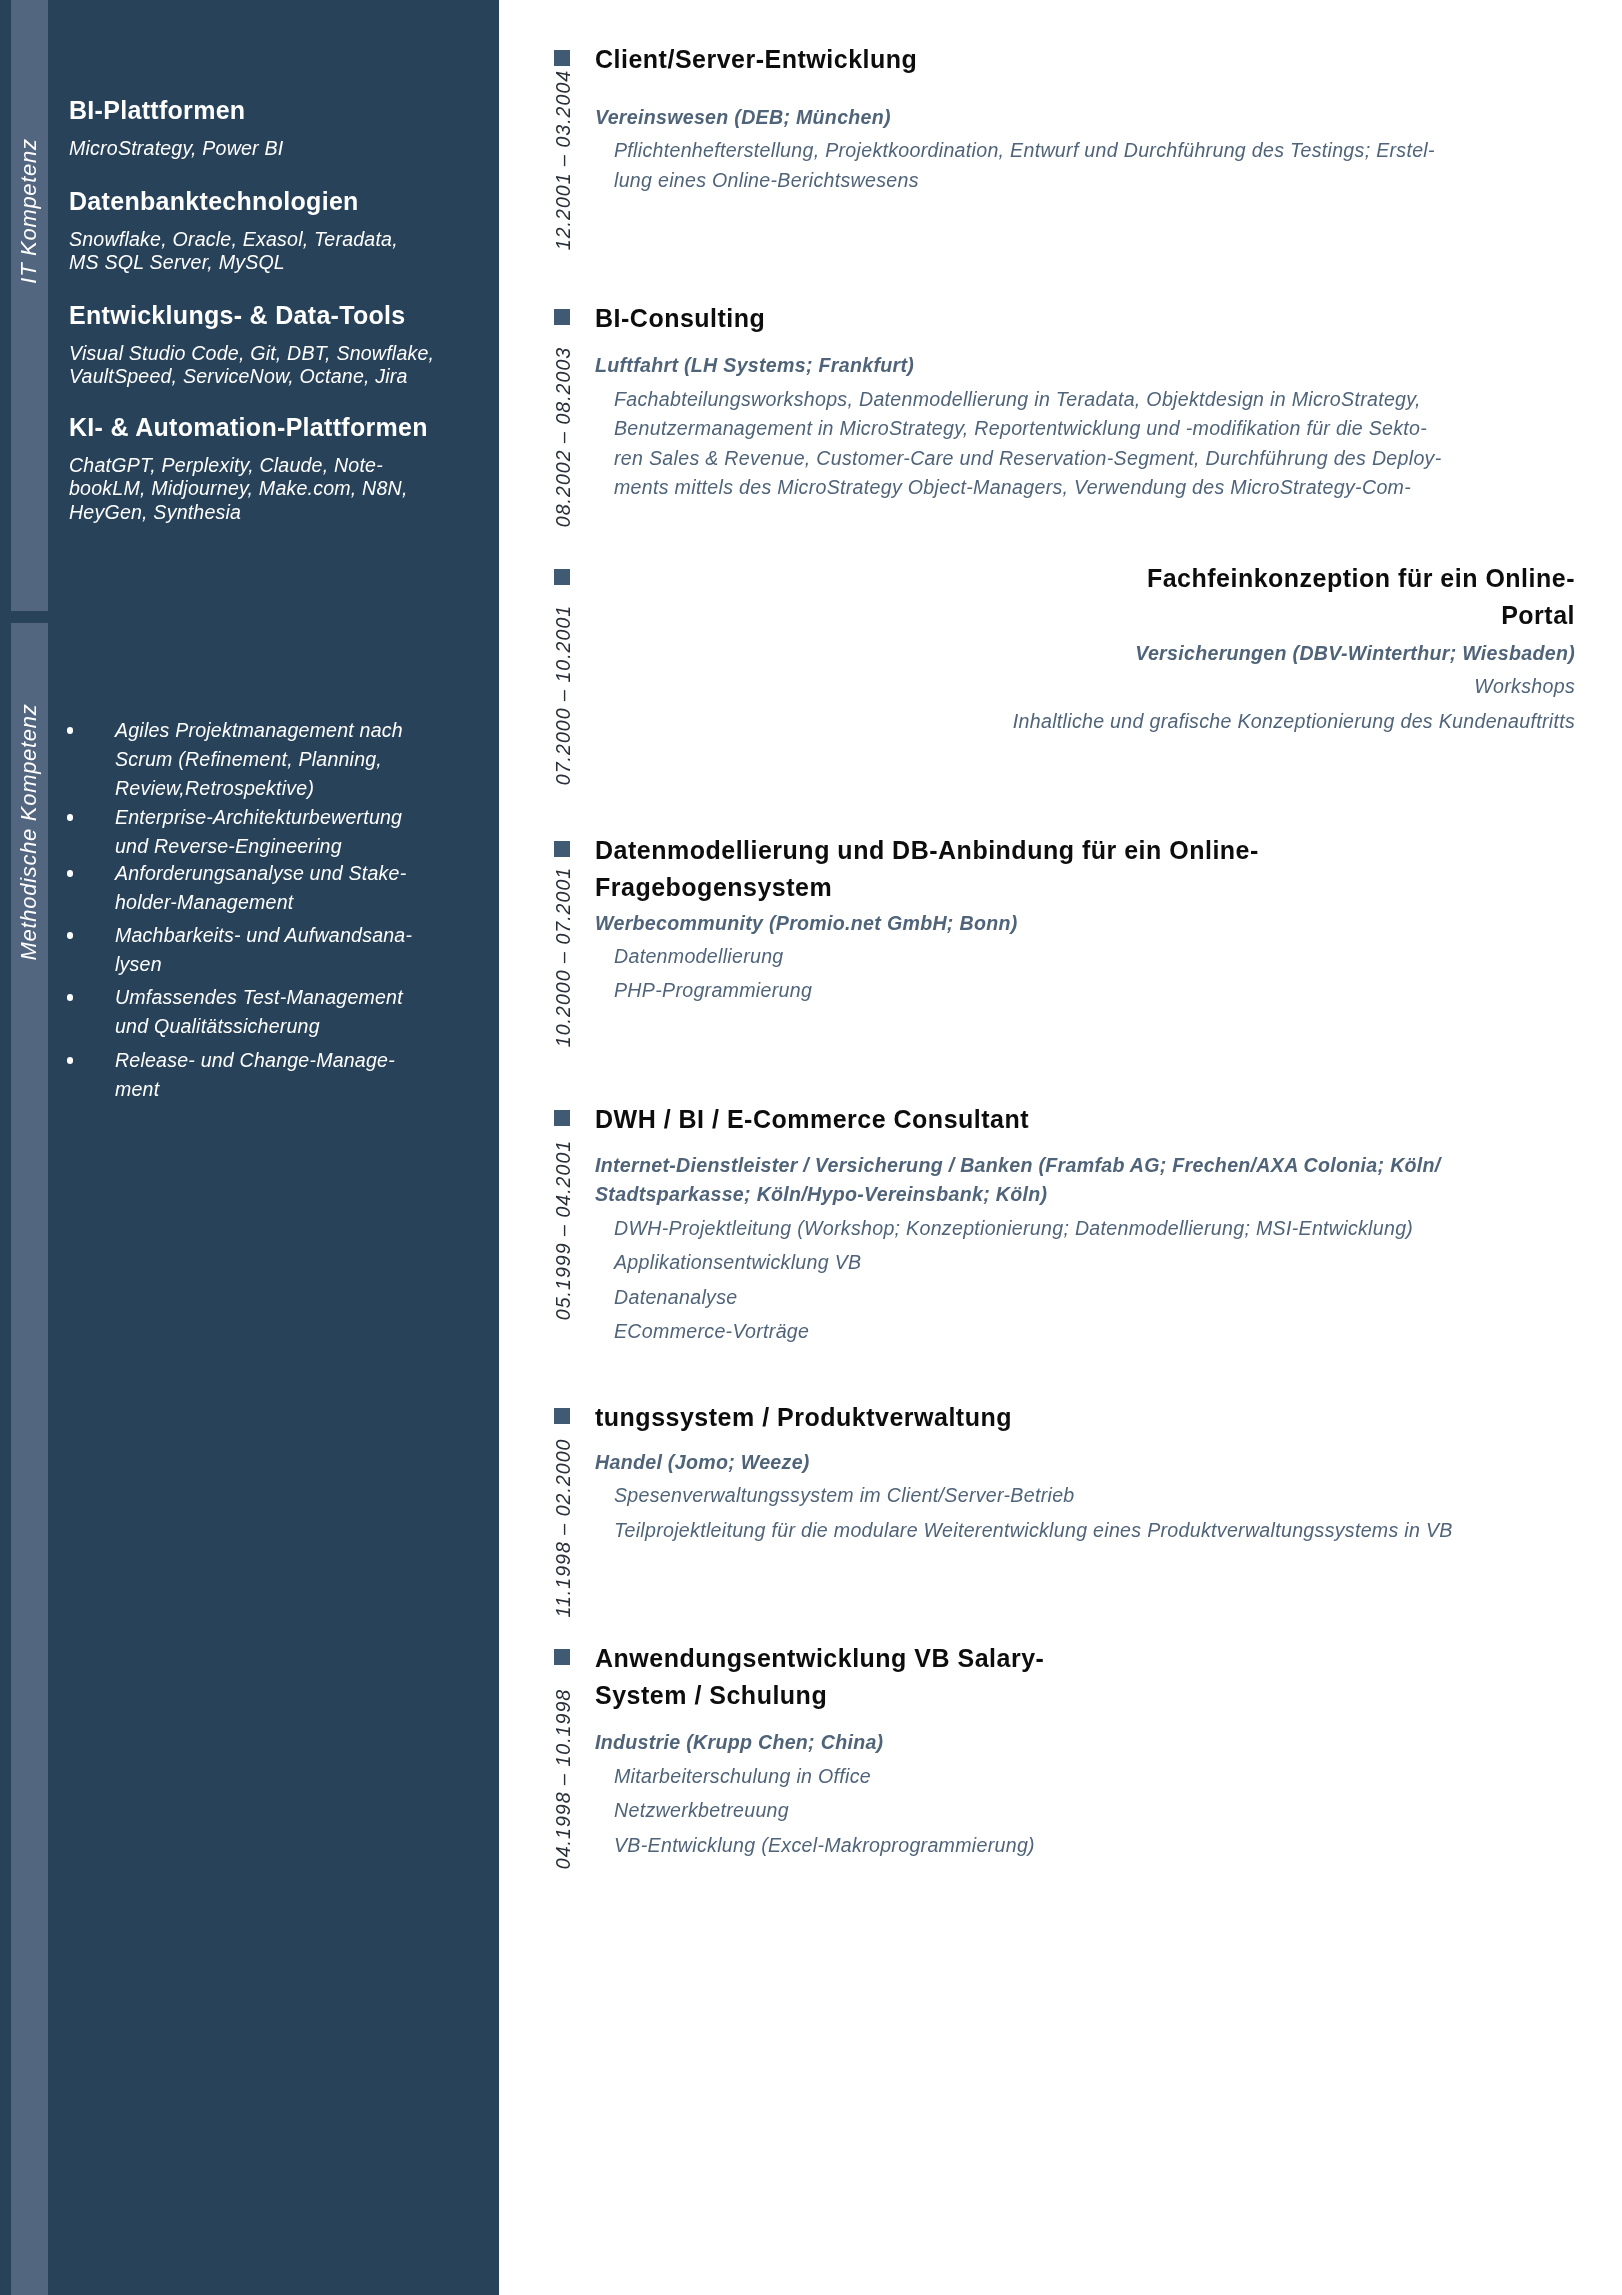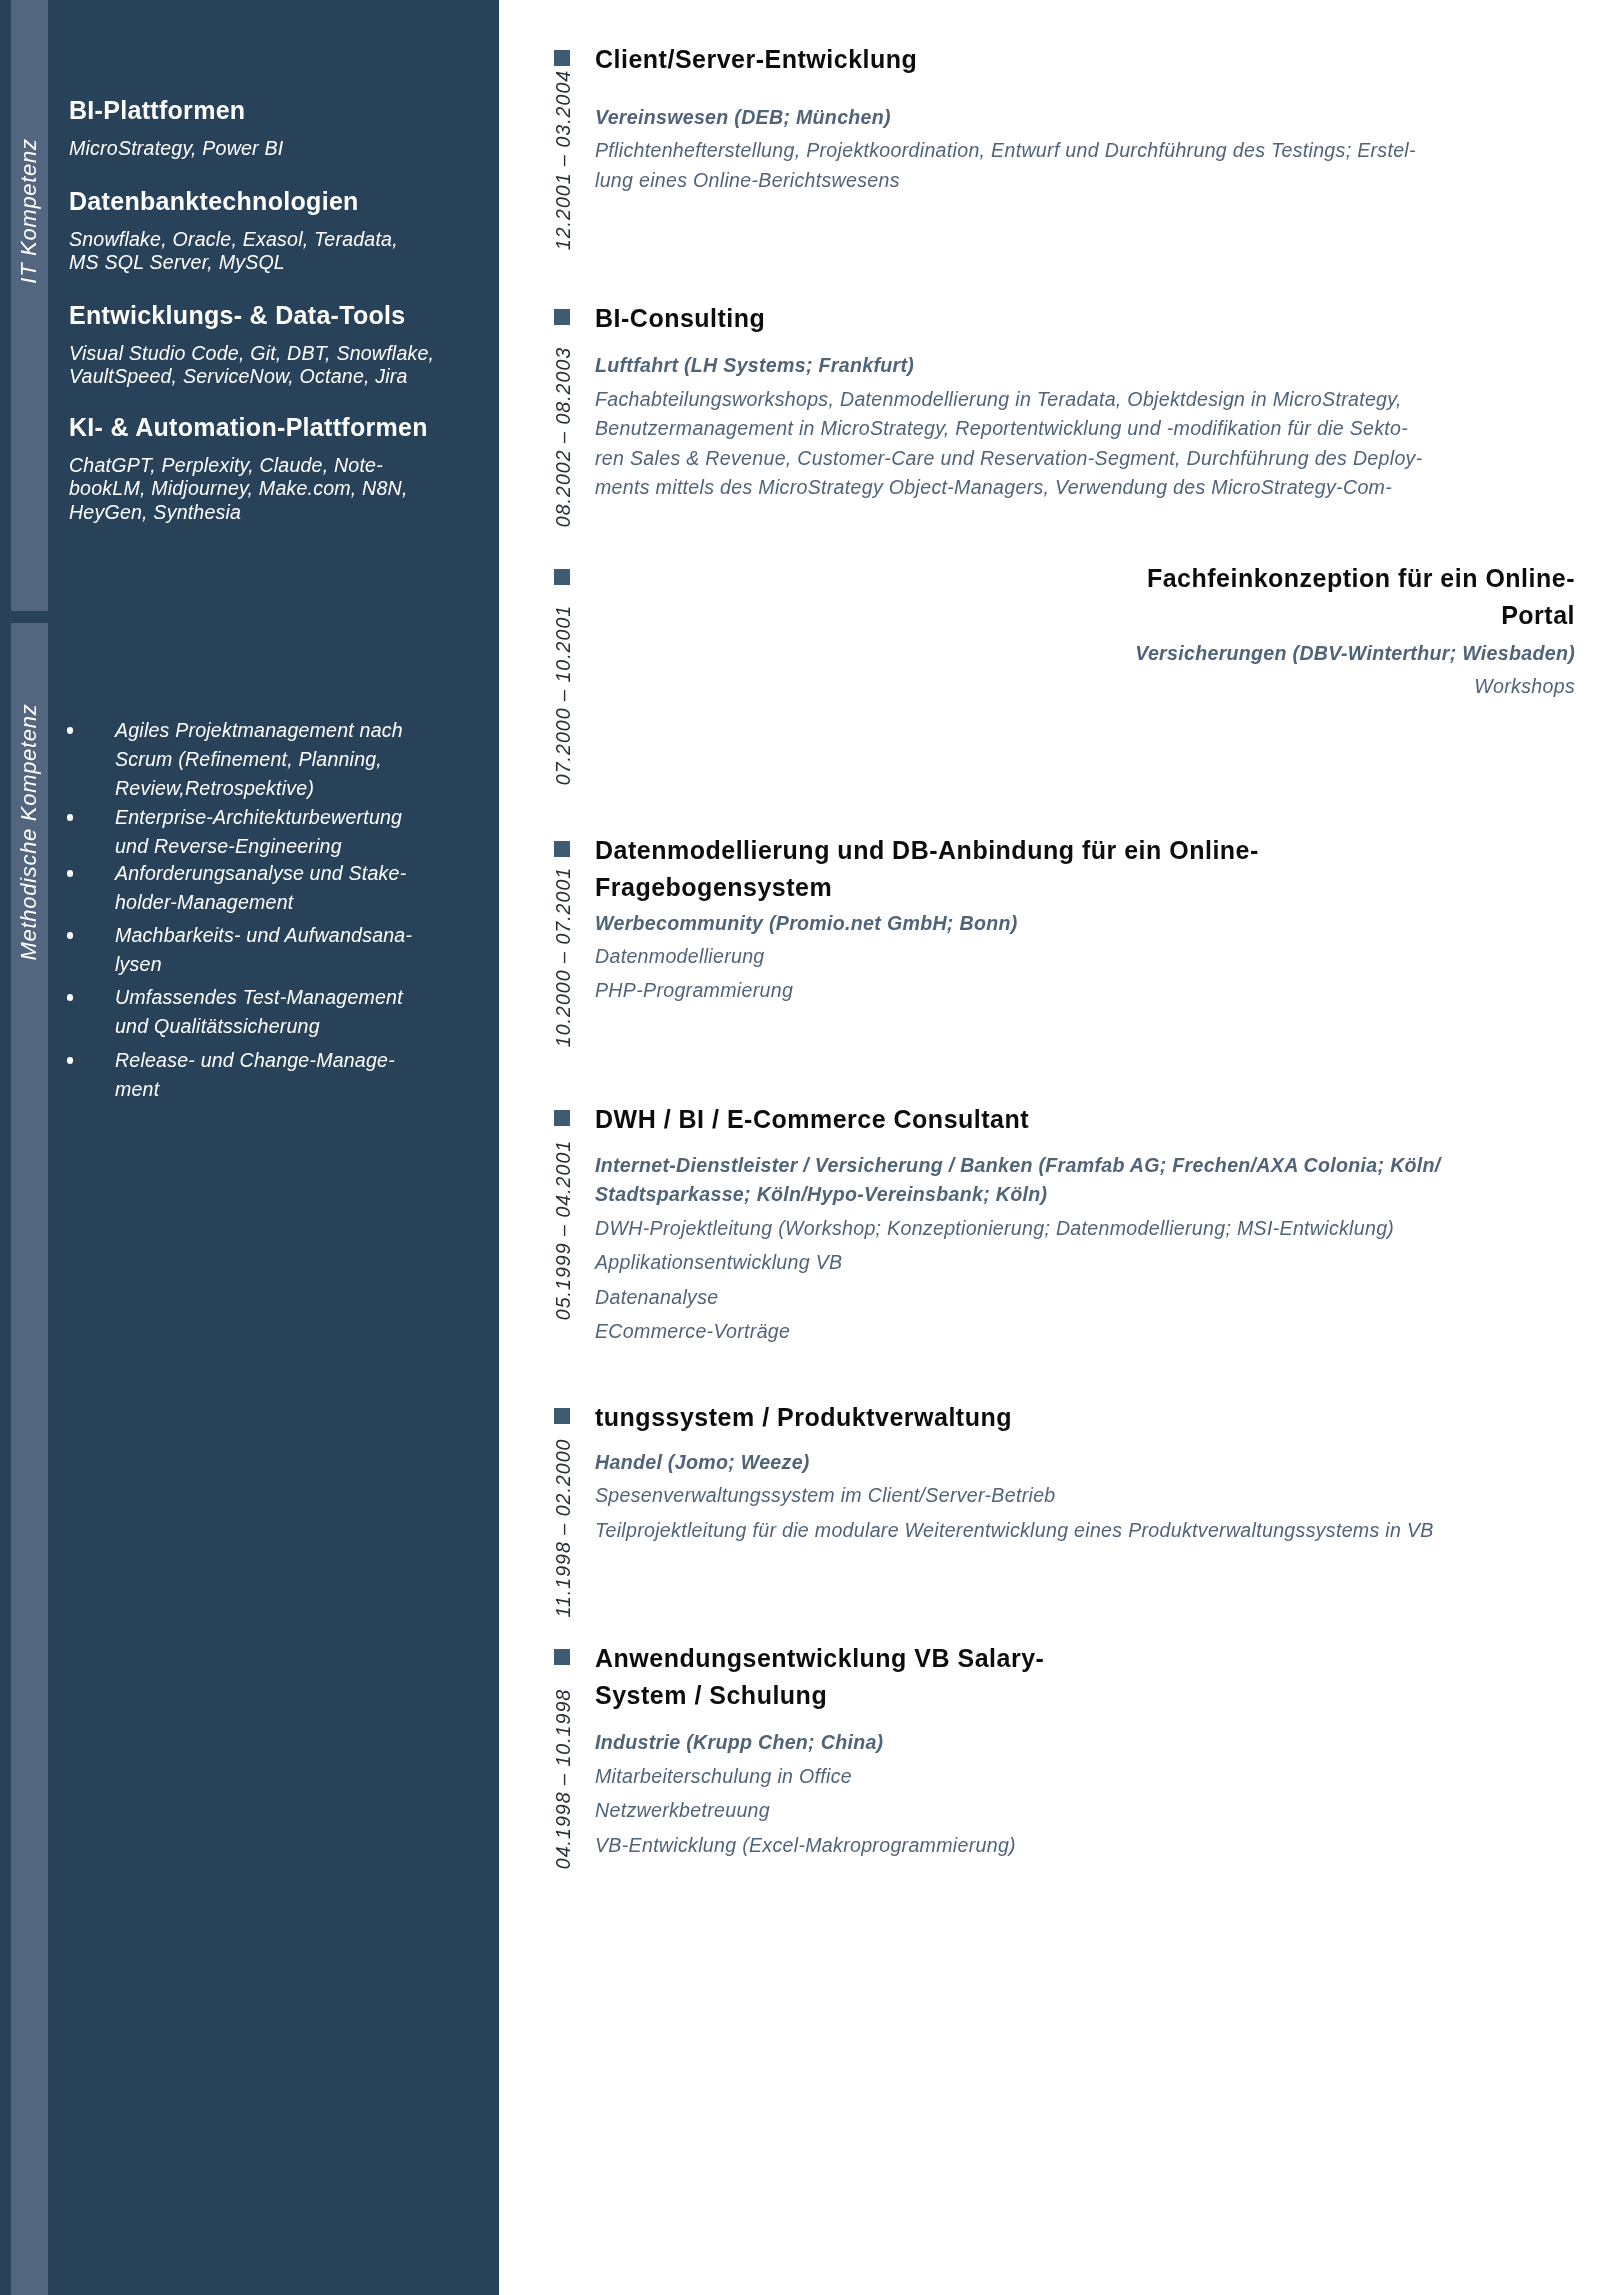--- a/index.html
+++ b/index.html
@@ -33,21 +33,21 @@
     background:#ffffff;
   }
   .method-line{font-size:19.6px;font-style:italic;line-height:29px;white-space:nowrap;letter-spacing:0.2px;}
   
   .entry{position:absolute;left:554px;width:1021px;}
   .entry-square{position:absolute;left:0;top:9.2px;width:15.7px;height:15.7px;}
   .entry-title{margin-left:41px;font-size:25px;font-weight:700;line-height:37px;color:#0d0d0d;letter-spacing:0.5px;}
   .entry-company{margin-left:41px;font-size:19.6px;font-style:italic;font-weight:600;line-height:29.4px;color:#4f6379;letter-spacing:0.3px;}
   .entry-details{margin-left:41px;margin-top:3.9px;}
   .entry-para{margin-bottom:5.2px;}
-  .entry-detail-line{font-size:19.6px;font-style:italic;line-height:29.4px;color:#4f6379;letter-spacing:0.3px;}
+  .entry-detail-line{font-size:19.6px;font-style:italic;line-height:29.4px;color:#4f6379;letter-spacing:0.3px;margin-left:19px;}
   .date-label{
     position:absolute;left:563px;
     font-size:19.6px;font-style:italic;color:#282f38;letter-spacing:1px;
     white-space:nowrap;
     transform:translate(-50%,-50%) rotate(-90deg);
   }
 </style>
 </head>
 <body>
 
@@ -158,20 +158,23 @@
       <div class="entry-title">
         <div class="">Fachfeinkonzeption für ein Online-</div>
         <div class="">Portal</div>
       </div>
       <div class="entry-company" style="margin-top: 5.2px;">
         <div class="">Versicherungen (DBV-Winterthur; Wiesbaden)</div>
       </div>
       <div class="entry-details">
         <div class="entry-para">
           <div class="entry-detail-line">Workshops</div>
+        </div>
+        <div class="entry-para">
+          <div class="entry-detail-line">Inhaltliche und grafische Konzeptionierung des Kundenauftritts</div>
         </div>
       </div>
     </div>
     <div class="entry" style="top: 832px;">
       <div class="entry-square" style="background: rgb(63, 90, 114);"></div>
       <div class="entry-title">
         <div class="">Datenmodellierung und DB-Anbindung für ein Online-</div>
         <div class="">Fragebogensystem</div>
       </div>
       <div class="entry-company" style="margin-top: 2.6px;">

